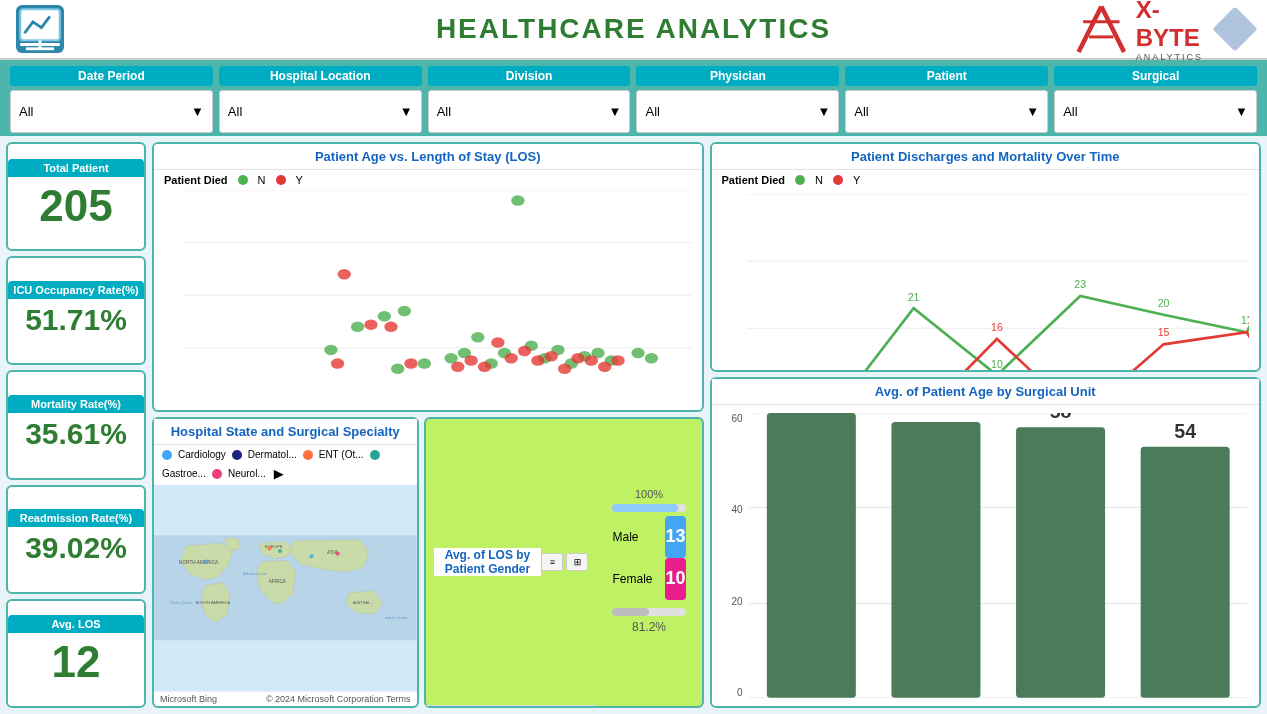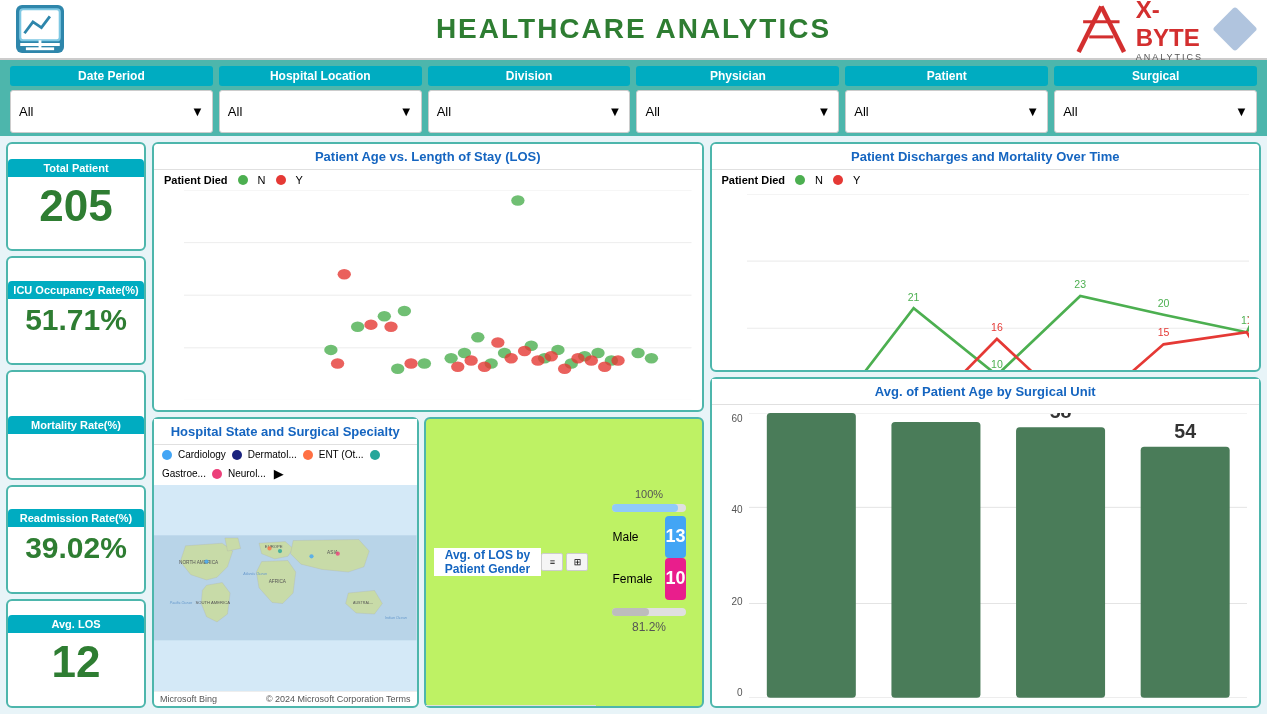--- a/index.html
+++ b/index.html
@@ -149,20 +149,21 @@
     <div class="stat-card">
       <div class="stat-label">Total Patient</div>
       <div class="stat-value" style="font-size:44px;">205</div>
     </div>
     <div class="stat-card">
       <div class="stat-label">ICU Occupancy Rate(%)</div>
       <div class="stat-value" style="font-size:30px;">51.71%</div>
     </div>
     <div class="stat-card">
       <div class="stat-label">Mortality Rate(%)</div>
+      <div class="stat-value" style="font-size:30px;">35.61%</div>
     </div>
     <div class="stat-card">
       <div class="stat-label">Readmission Rate(%)</div>
       <div class="stat-value" style="font-size:30px;">39.02%</div>
     </div>
     <div class="stat-card">
       <div class="stat-label">Avg. LOS</div>
       <div class="stat-value" style="font-size:44px;">12</div>
     </div>
   </div>

